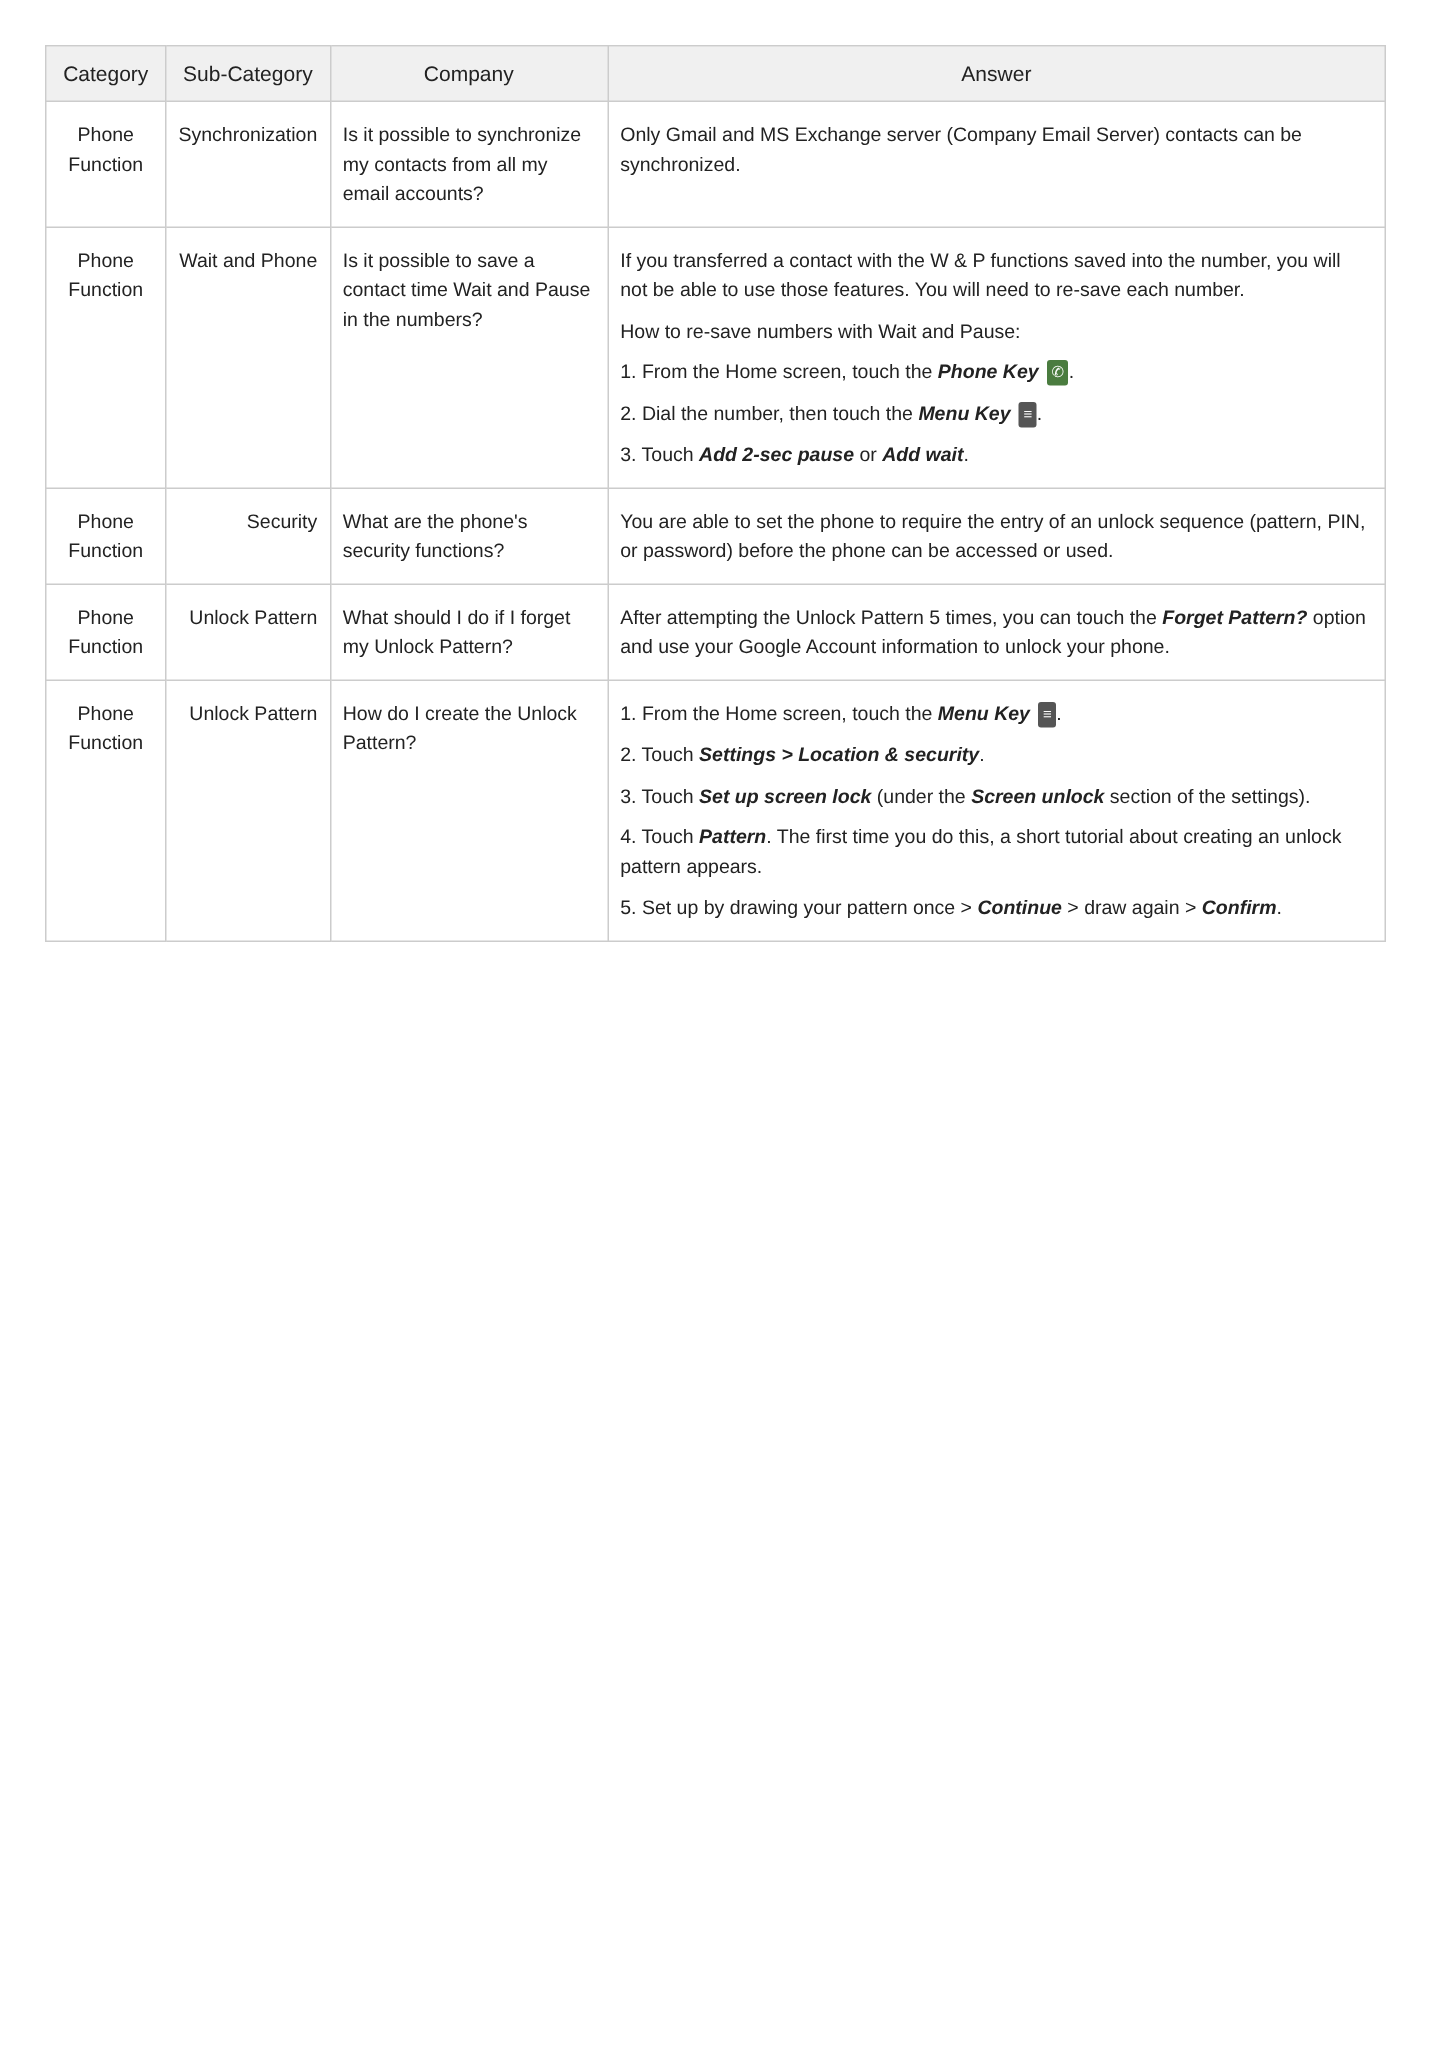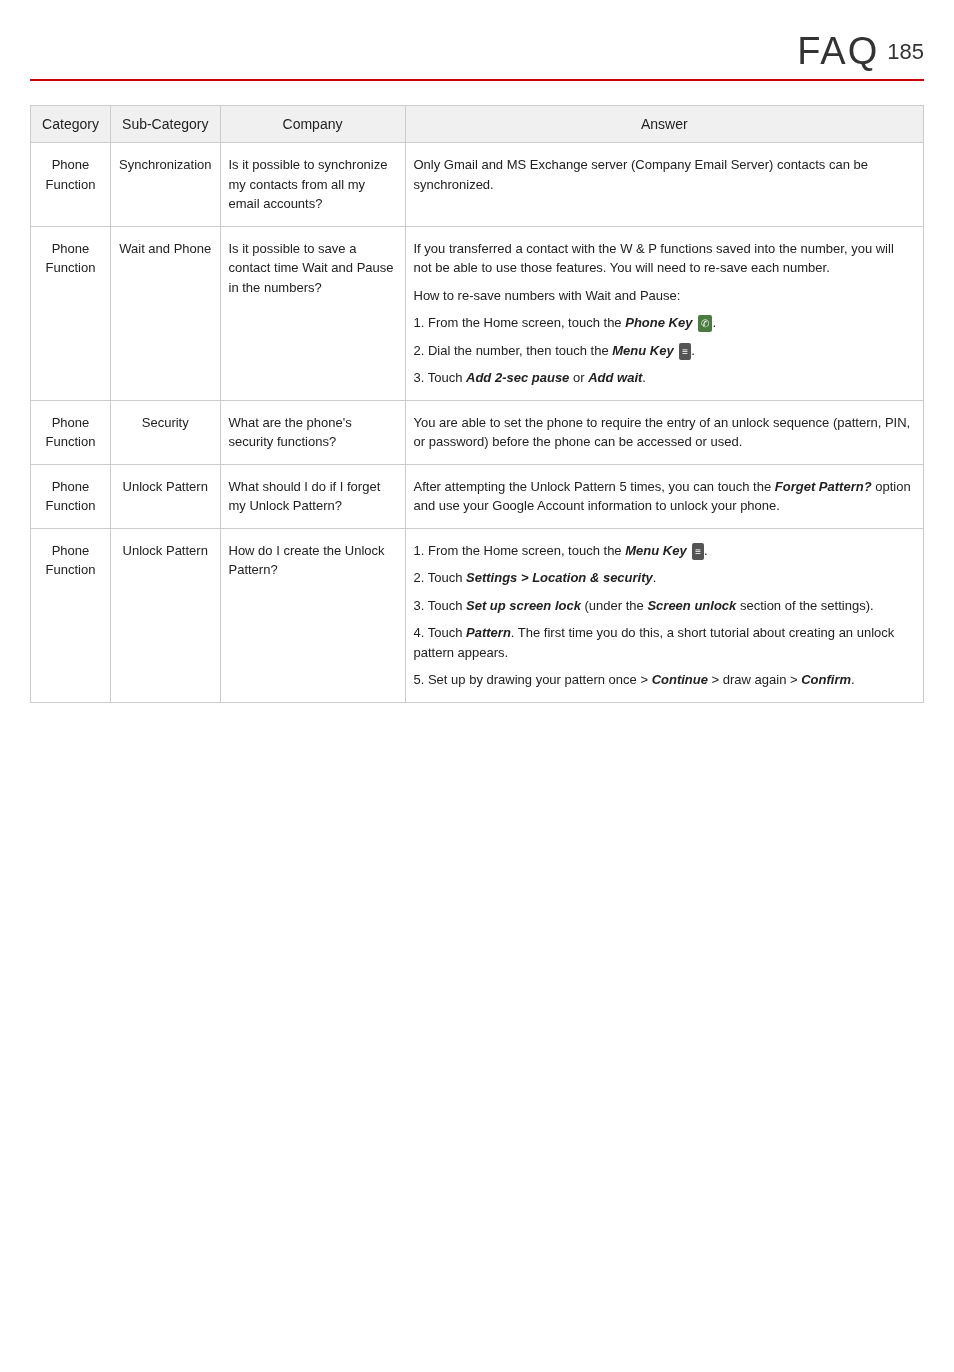--- a/index.html
+++ b/index.html
@@ -70,21 +70,21 @@
 
     .col-category {
       width: 80px;
       text-align: center;
       vertical-align: middle;
       font-size: 13px;
     }
 
     .col-subcategory {
       width: 95px;
-      text-align: center;
+      text-align: right;
       vertical-align: middle;
       font-size: 13px;
     }
 
     .col-question {
       width: 185px;
       vertical-align: middle;
       font-size: 13px;
     }
 
@@ -126,24 +126,20 @@
 
     .answer-para:last-child {
       margin-bottom: 0;
     }
   </style>
 </head>
 <body>
 
 <div class="page-container">
 
-  <div class="header">
-    <span class="header-title">FAQ</span>
-    <span class="header-page">185</span>
-  </div>
 
   <table class="faq-table">
     <thead>
       <tr>
         <th>Category</th>
         <th>Sub-Category</th>
         <th>Company</th>
         <th>Answer</th>
       </tr>
     </thead>

